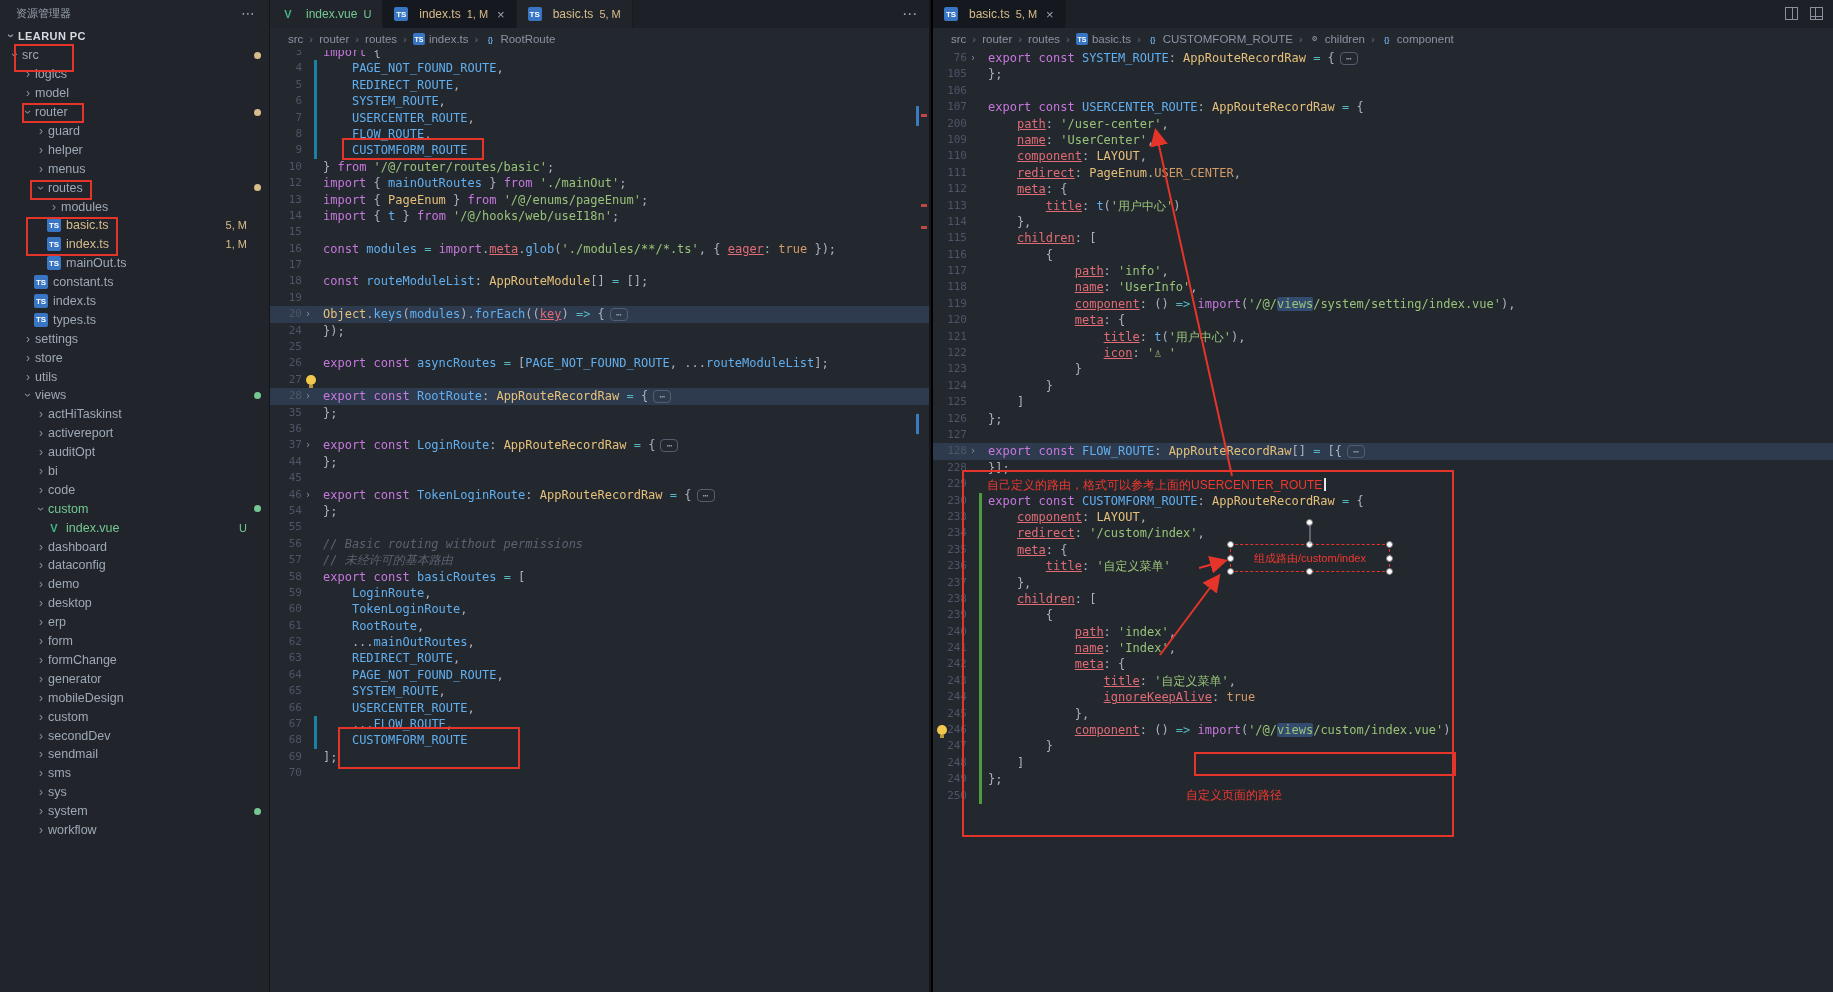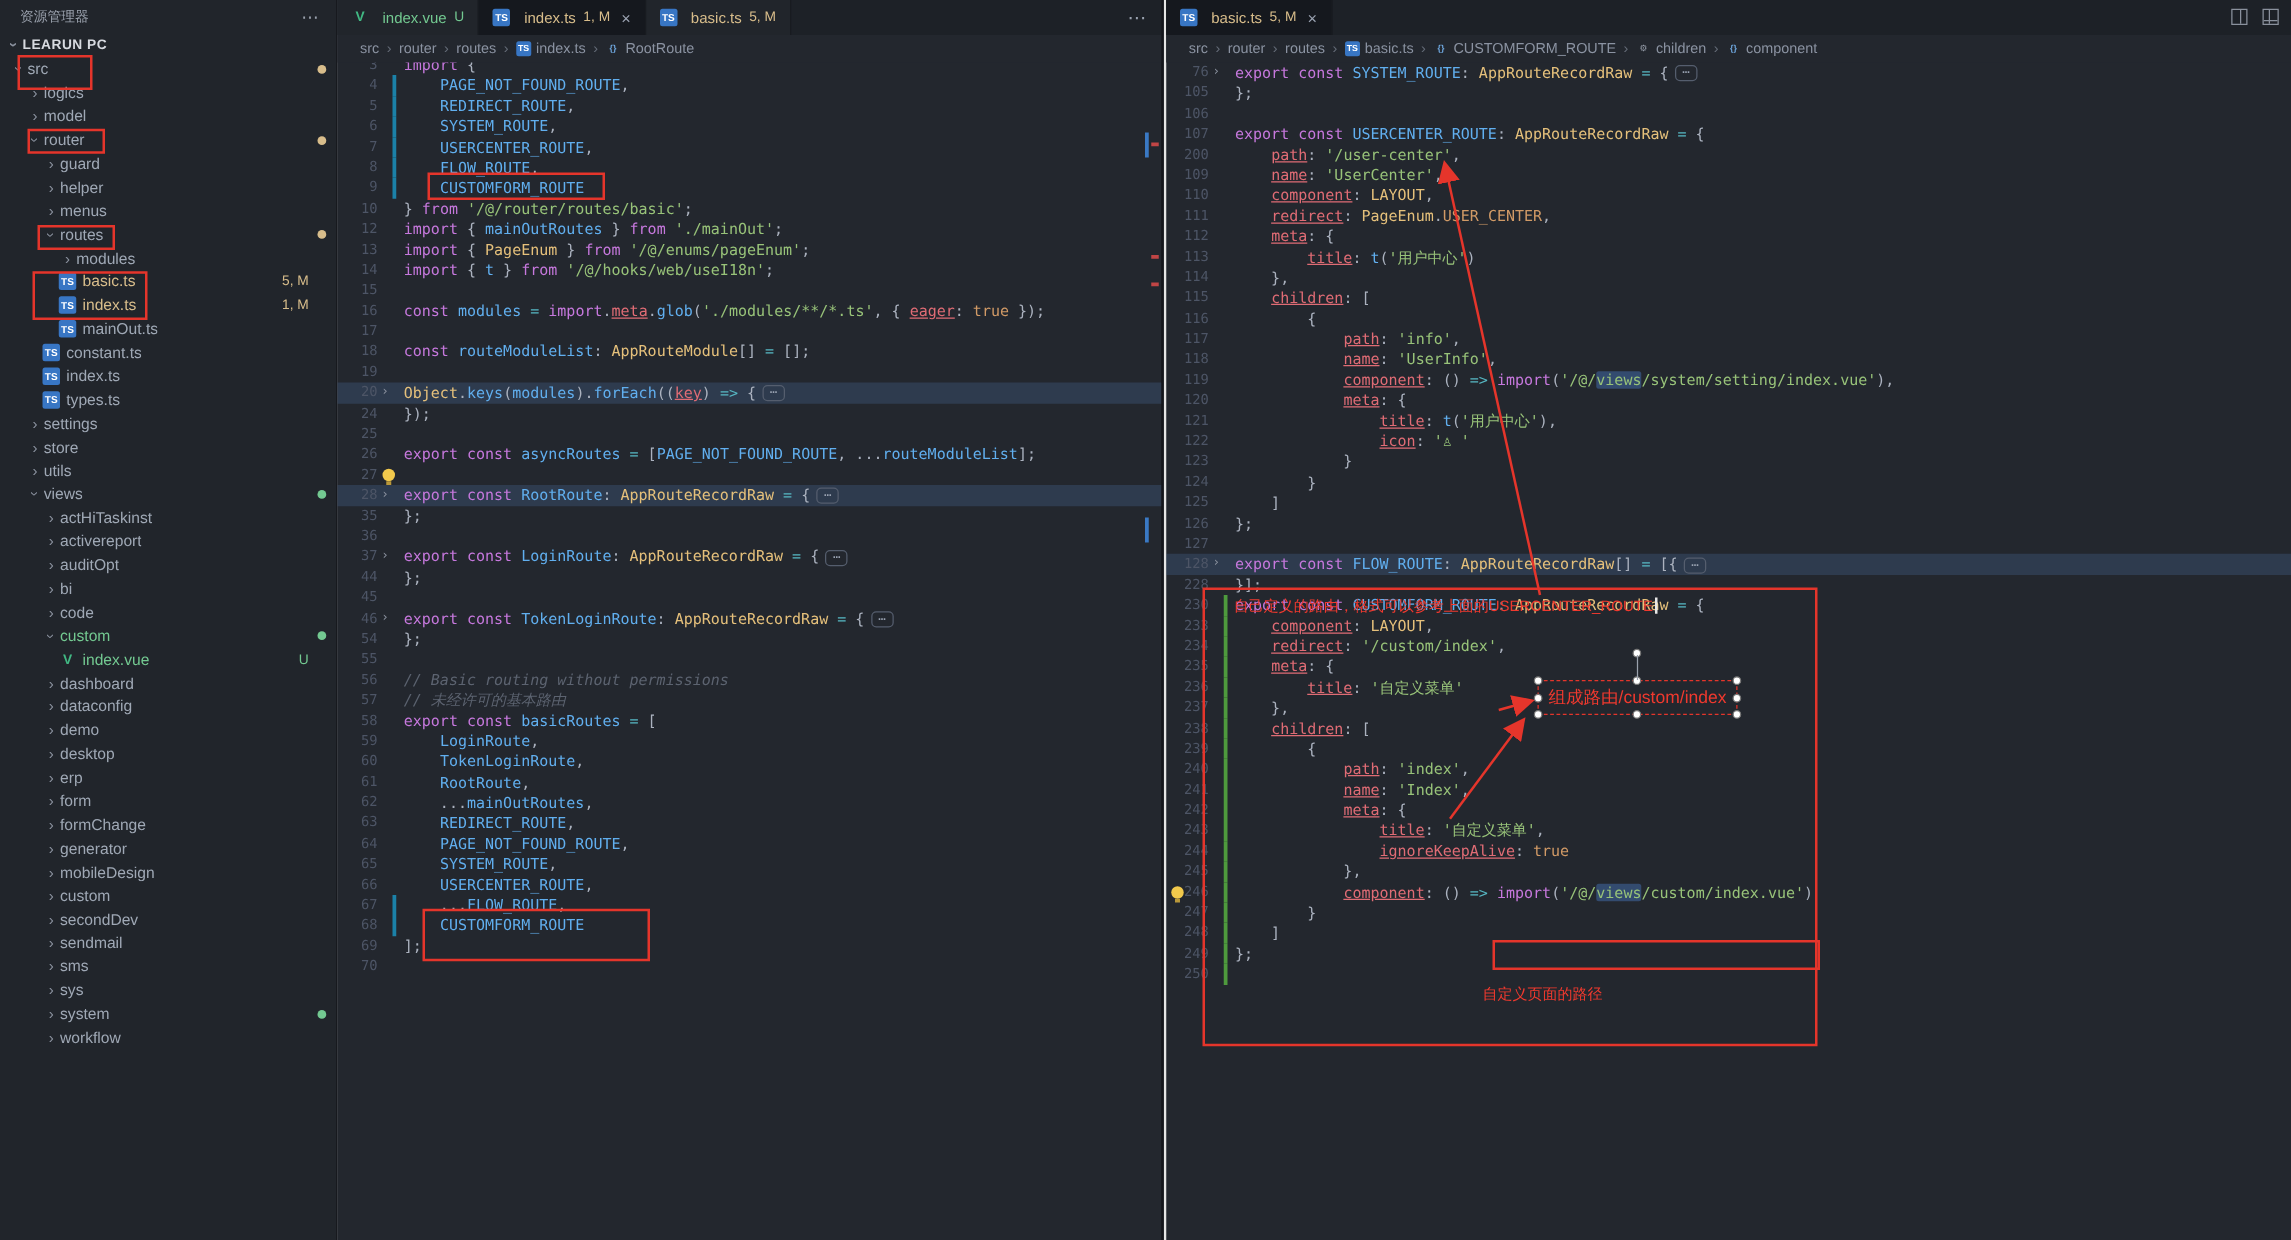--- a/index.html
+++ b/index.html
@@ -1,17 +1,17 @@
 <!DOCTYPE html>
 <html><head>
 <meta charset="utf-8">
 <style>
   html,body{margin:0;padding:0;background:#15171c;}
   *{box-sizing:border-box;}
-  .app{position:relative;width:1833px;height:992px;overflow:hidden;background:#e5e5e5;
+  .app{position:relative;width:1833px;height:992px;overflow:hidden;background:#000000;
        font-family:"Liberation Sans","DejaVu Sans",sans-serif;color:#abb2bf;}
 
   
   .sidebar{position:absolute;left:0;top:0;width:270px;height:992px;background:#21252b;border-right:1px solid #14161b;}
   .sb-head{height:26px;display:flex;align-items:center;padding:0 14px 0 16px;font-size:11px;color:#9aa1ad;}
   .sb-head .more{margin-left:auto;font-size:14px;color:#9aa1ad;cursor:pointer;}
   .sb-section{height:20px;display:flex;align-items:center;padding-left:4px;font-size:11px;font-weight:bold;color:#d7dae0;letter-spacing:.4px;}
   .twisty{display:inline-block;width:14px;text-align:center;color:#8a919e;font-size:12px;}
   .twisty.open{transform:rotate(90deg);}
   .tree{position:absolute;top:46px;left:0;right:0;}
@@ -456,20 +456,21 @@
         <div class="code-row"><span class="ln">120</span><span class="foldcol"></span><span class="gbar"></span><span class="txt"><span class="tk-p">            </span><span class="tk-r">meta</span><span class="tk-p">: {</span></span></div>
         <div class="code-row"><span class="ln">121</span><span class="foldcol"></span><span class="gbar"></span><span class="txt"><span class="tk-p">                </span><span class="tk-r">title</span><span class="tk-p">: </span><span class="tk-b">t</span><span class="tk-p">(</span><span class="tk-s">'用户中心'</span><span class="tk-p">),</span></span></div>
         <div class="code-row"><span class="ln">122</span><span class="foldcol"></span><span class="gbar"></span><span class="txt"><span class="tk-p">                </span><span class="tk-r">icon</span><span class="tk-p">: </span><span class="tk-s">'♙ '</span></span></div>
         <div class="code-row"><span class="ln">123</span><span class="foldcol"></span><span class="gbar"></span><span class="txt"><span class="tk-p">            }</span></span></div>
         <div class="code-row"><span class="ln">124</span><span class="foldcol"></span><span class="gbar"></span><span class="txt"><span class="tk-p">        }</span></span></div>
         <div class="code-row"><span class="ln">125</span><span class="foldcol"></span><span class="gbar"></span><span class="txt"><span class="tk-p">    ]</span></span></div>
         <div class="code-row"><span class="ln">126</span><span class="foldcol"></span><span class="gbar"></span><span class="txt"><span class="tk-p">};</span></span></div>
         <div class="code-row"><span class="ln">127</span><span class="foldcol"></span><span class="gbar"></span><span class="txt"></span></div>
         <div class="code-row hl"><span class="ln">128</span><span class="foldcol">›</span><span class="gbar"></span><span class="txt"><span class="tk-k">export const </span><span class="tk-b">FLOW_ROUTE</span><span class="tk-p">: </span><span class="tk-y">AppRouteRecordRaw</span><span class="tk-p">[] </span><span class="tk-u">=</span><span class="tk-p"> [{</span><span class="pill">⋯</span></span></div>
         <div class="code-row"><span class="ln">228</span><span class="foldcol"></span><span class="gbar"></span><span class="txt"><span class="tk-p">}];</span></span></div>
+        <div class="code-row"><span class="ln">229</span><span class="foldcol"></span><span class="gbar"></span><span class="txt"></span></div>
         <div class="code-row"><span class="ln">230</span><span class="foldcol"></span><span class="gbar a"></span><span class="txt"><span class="tk-k">export const </span><span class="tk-b">CUSTOMFORM_ROUTE</span><span class="tk-p">: </span><span class="tk-y">AppRouteRecordRaw</span><span class="tk-p"> </span><span class="tk-u">=</span><span class="tk-p"> {</span></span></div>
         <div class="code-row"><span class="ln">233</span><span class="foldcol"></span><span class="gbar a"></span><span class="txt"><span class="tk-p">    </span><span class="tk-r">component</span><span class="tk-p">: </span><span class="tk-y">LAYOUT</span><span class="tk-p">,</span></span></div>
         <div class="code-row"><span class="ln">234</span><span class="foldcol"></span><span class="gbar a"></span><span class="txt"><span class="tk-p">    </span><span class="tk-r">redirect</span><span class="tk-p">: </span><span class="tk-s">'/custom/index'</span><span class="tk-p">,</span></span></div>
         <div class="code-row"><span class="ln">235</span><span class="foldcol"></span><span class="gbar a"></span><span class="txt"><span class="tk-p">    </span><span class="tk-r">meta</span><span class="tk-p">: {</span></span></div>
         <div class="code-row"><span class="ln">236</span><span class="foldcol"></span><span class="gbar a"></span><span class="txt"><span class="tk-p">        </span><span class="tk-r">title</span><span class="tk-p">: </span><span class="tk-s">'自定义菜单'</span></span></div>
         <div class="code-row"><span class="ln">237</span><span class="foldcol"></span><span class="gbar a"></span><span class="txt"><span class="tk-p">    },</span></span></div>
         <div class="code-row"><span class="ln">238</span><span class="foldcol"></span><span class="gbar a"></span><span class="txt"><span class="tk-p">    </span><span class="tk-r">children</span><span class="tk-p">: [</span></span></div>
         <div class="code-row"><span class="ln">239</span><span class="foldcol"></span><span class="gbar a"></span><span class="txt"><span class="tk-p">        {</span></span></div>
         <div class="code-row"><span class="ln">240</span><span class="foldcol"></span><span class="gbar a"></span><span class="txt"><span class="tk-p">            </span><span class="tk-r">path</span><span class="tk-p">: </span><span class="tk-s">'index'</span><span class="tk-p">,</span></span></div>
         <div class="code-row"><span class="ln">241</span><span class="foldcol"></span><span class="gbar a"></span><span class="txt"><span class="tk-p">            </span><span class="tk-r">name</span><span class="tk-p">: </span><span class="tk-s">'Index'</span><span class="tk-p">,</span></span></div>
@@ -494,21 +495,21 @@
   <div class="abox" style="left:962px;top:470px;width:492px;height:367px;"></div>
   <div class="abox" style="left:1194px;top:752px;width:262px;height:24px;"></div>
 
   <div class="atext" style="left:987px;top:477px;">
     <span>自己定义的路由，格式可以参考上面的USERCENTER_ROUTE</span><span class="acaret"></span>
   </div>
   <div class="atext" style="left:1186px;top:787px;">
     <span>自定义页面的路径</span>
   </div>
 
-  <div class="adash" style="left:1230px;top:544px;width:160px;height:28px;font-size:14px;color:#f0392e;">
+  <div class="adash" style="left:1230px;top:544px;width:160px;height:28px;font-size:11px;color:#f0392e;">
     <span>组成路由/custom/index</span>
   </div>
 
   <div class="handle" style="left:1227px;top:541px;"></div>
   <div class="handle" style="left:1386px;top:541px;"></div>
   <div class="handle" style="left:1227px;top:568px;"></div>
   <div class="handle" style="left:1386px;top:568px;"></div>
   <div class="handle" style="left:1306px;top:541px;"></div>
   <div class="handle" style="left:1306px;top:568px;"></div>
   <div class="handle" style="left:1227px;top:555px;"></div>

